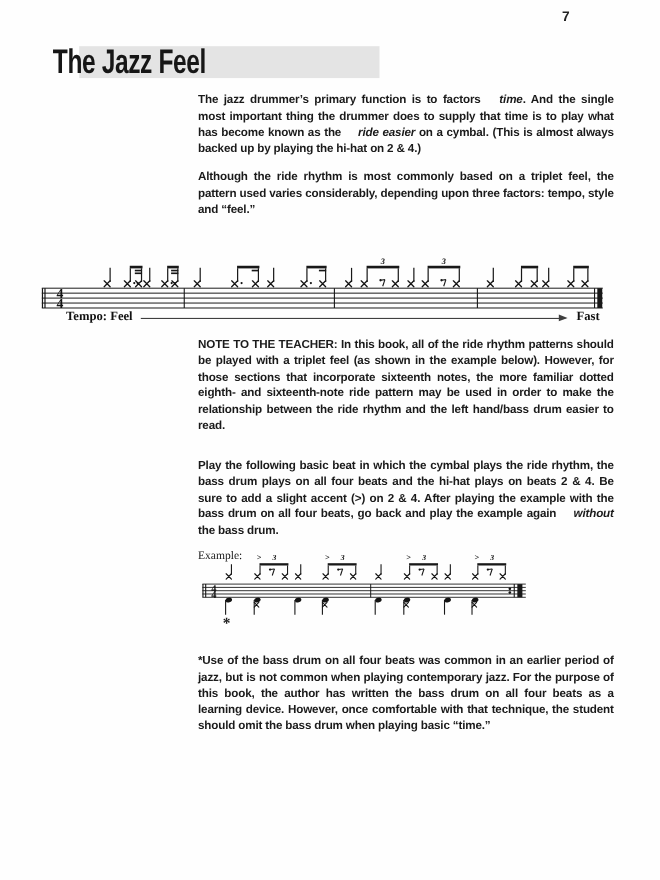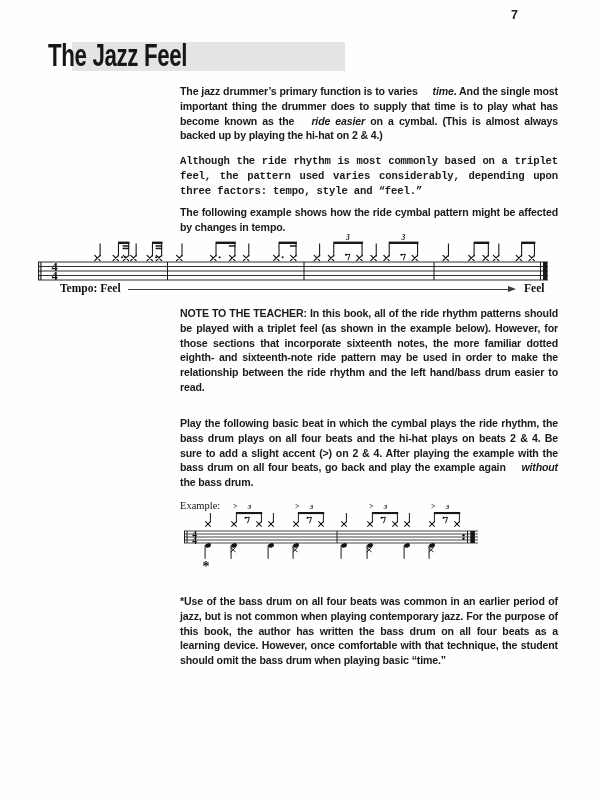--- a/index.html
+++ b/index.html
@@ -6,44 +6,43 @@
   .page{position:relative;width:600px;height:800px;background:#fefefe;overflow:hidden;
         font-family:"Liberation Sans",sans-serif;color:#111;}
   .abs{position:absolute;}
   .pageno{left:511px;top:8px;font-size:12.5px;font-weight:bold;color:#222;}
   .title-box{left:72px;top:42px;width:273px;height:29px;background:#e4e4e4;}
   .title{left:48px;top:38px;font-size:31px;font-weight:bold;letter-spacing:-.5px;
          transform:scaleX(.72);transform-origin:left top;white-space:nowrap;color:#161616;}
   .para{left:180px;width:378px;font-size:10.6px;font-weight:bold;line-height:14.8px;
         text-align:justify;letter-spacing:-.15px;color:#1a1a1a;}
   .para .it{font-style:italic;padding-left:12px;}
-  .p1{top:84px;} .p2{top:154px;font-family:Liberation Mono, monospace;} .p3{top:205px;} .pnote{top:306px;} .p5{top:416px;} .pfoot{top:594px;}
+  .p1{top:84px;} .p2{top:154px;} .p3{top:205px;} .pnote{top:306px;} .p5{top:416px;} .pfoot{top:594px;}
   .serif{font-family:"Liberation Serif",serif;}
   .tempo-slow{left:60px;top:282px;font-size:11.5px;font-weight:bold;}
   .tempo-fast{left:524px;top:282px;font-size:11.5px;font-weight:bold;}
   .tempo-arrow{left:128px;top:289px;width:386px;height:0;border-top:1.2px solid #3f3f3f;}
   .tempo-arrow::after{content:"";position:absolute;right:-2px;top:-4.3px;width:0;height:0;
         border-left:8px solid #3f3f3f;border-top:3.5px solid transparent;border-bottom:3.5px solid transparent;}
   .example-label{left:180px;top:481px;font-size:10.5px;color:#161616;margin-top:19px;}
   svg{position:absolute;overflow:visible;}
   #ex1-svg{left:30px;top:234px;}
   #ex2-svg{left:172px;top:498px;}
 </style>
 </head>
 <body>
 
 <div class="page">
   <div class="abs pageno">7</div>
 
   <div class="abs title-box"></div>
   <div class="abs title">The Jazz Feel</div>
 
-  <div class="abs para p1"><span>The jazz drummer’s primary function is to varies </span><span class="it">time</span><span>.  And the single most important thing the drummer does to supply that time is to play what has become known as the </span><span class="it">ride easier</span><span> on a cymbal. (This is almost always backed up by playing the hi-hat on 2 &amp; 4.)</span></div>
+  <div class="abs para p1"><span>The jazz drummer’s primary function is to factors </span><span class="it">time</span><span>.  And the single most important thing the drummer does to supply that time is to play what has become known as the </span><span class="it">ride easier</span><span> on a cymbal. (This is almost always backed up by playing the hi-hat on 2 &amp; 4.)</span></div>
   <div class="abs para p2"><span>Although the ride rhythm is most commonly based on a triplet feel, the pattern used varies considerably, depending upon three factors: tempo, style and “feel.”</span></div>
-  <div class="abs para p3"><span>The following example shows how the ride cymbal pattern might be affected by changes in tempo.</span></div>
 
   <svg id="ex1-svg" width="540" height="52" viewBox="0 0 540 52">
       <g>
         <line x1="8" y1="28" x2="518" y2="28" stroke="#181818" stroke-width="0.9"></line>
         <line x1="8" y1="32.5" x2="518" y2="32.5" stroke="#181818" stroke-width="0.9"></line>
         <line x1="8" y1="37" x2="518" y2="37" stroke="#181818" stroke-width="0.9"></line>
         <line x1="8" y1="41.5" x2="518" y2="41.5" stroke="#181818" stroke-width="0.9"></line>
         <line x1="8" y1="46" x2="518" y2="46" stroke="#181818" stroke-width="0.9"></line>
         <line x1="8.6" y1="28" x2="8.6" y2="46" stroke="#181818" stroke-width="1.1"></line>
         <line x1="10.9" y1="28" x2="10.9" y2="46" stroke="#181818" stroke-width="1.1"></line>
@@ -127,21 +126,21 @@
         <line x1="468.8" y1="22.4" x2="468.8" y2="9.5" stroke="#181818" stroke-width="1.1"></line>
         <path d="M486.2 21.3L491.59999999999997 26.7M486.2 26.7L491.59999999999997 21.3" stroke="#141414" stroke-width="1.2" fill="none" stroke-linecap="round"></path>
         <path d="M499.02500000000003 21.3L504.425 26.7M499.02500000000003 26.7L504.425 21.3" stroke="#141414" stroke-width="1.2" fill="none" stroke-linecap="round"></path>
         <line x1="491.59999999999997" y1="22.4" x2="491.59999999999997" y2="9.8" stroke="#181818" stroke-width="1.1"></line>
         <line x1="504.425" y1="22.4" x2="504.425" y2="9.8" stroke="#181818" stroke-width="1.1"></line>
         <rect x="491.09999999999997" y="7.6" width="14.225000000000046" height="2.4" fill="#181818"></rect>
       </g>
     </svg>
   <div class="abs serif tempo-slow">Tempo: Feel</div>
   <div class="abs tempo-arrow"></div>
-  <div class="abs serif tempo-fast">Feel</div>
+  <div class="abs serif tempo-fast">Fast</div>
 
   <div class="abs para pnote"><span>NOTE TO THE TEACHER: In this book, all of the ride rhythm patterns should be played with a triplet feel (as shown in the example below). However, for those sections that incorporate sixteenth notes, the more familiar dotted eighth- and sixteenth-note ride pattern may be used in order to make the relationship between the ride rhythm and the left hand/bass drum easier to read.</span></div>
   <div class="abs para p5"><span>Play the following basic beat in which the cymbal plays the ride rhythm, the bass drum plays on all four beats and the hi-hat plays on beats 2 &amp; 4.  Be sure to add a slight accent  (&gt;) on 2 &amp; 4.  After playing the example with the bass drum on all four beats, go back and play the example again </span><span class="it">without</span><span> the bass drum.</span></div>
 
   <div class="abs serif example-label">Example:</div>
   <svg id="ex2-svg" width="320" height="78" viewBox="0 0 320 78">
       <g>
         <line x1="12" y1="33" x2="306" y2="33" stroke="#181818" stroke-width="0.8"></line>
         <line x1="12" y1="36" x2="306" y2="36" stroke="#181818" stroke-width="0.8"></line>
         <line x1="12" y1="39" x2="306" y2="39" stroke="#181818" stroke-width="0.8"></line>

